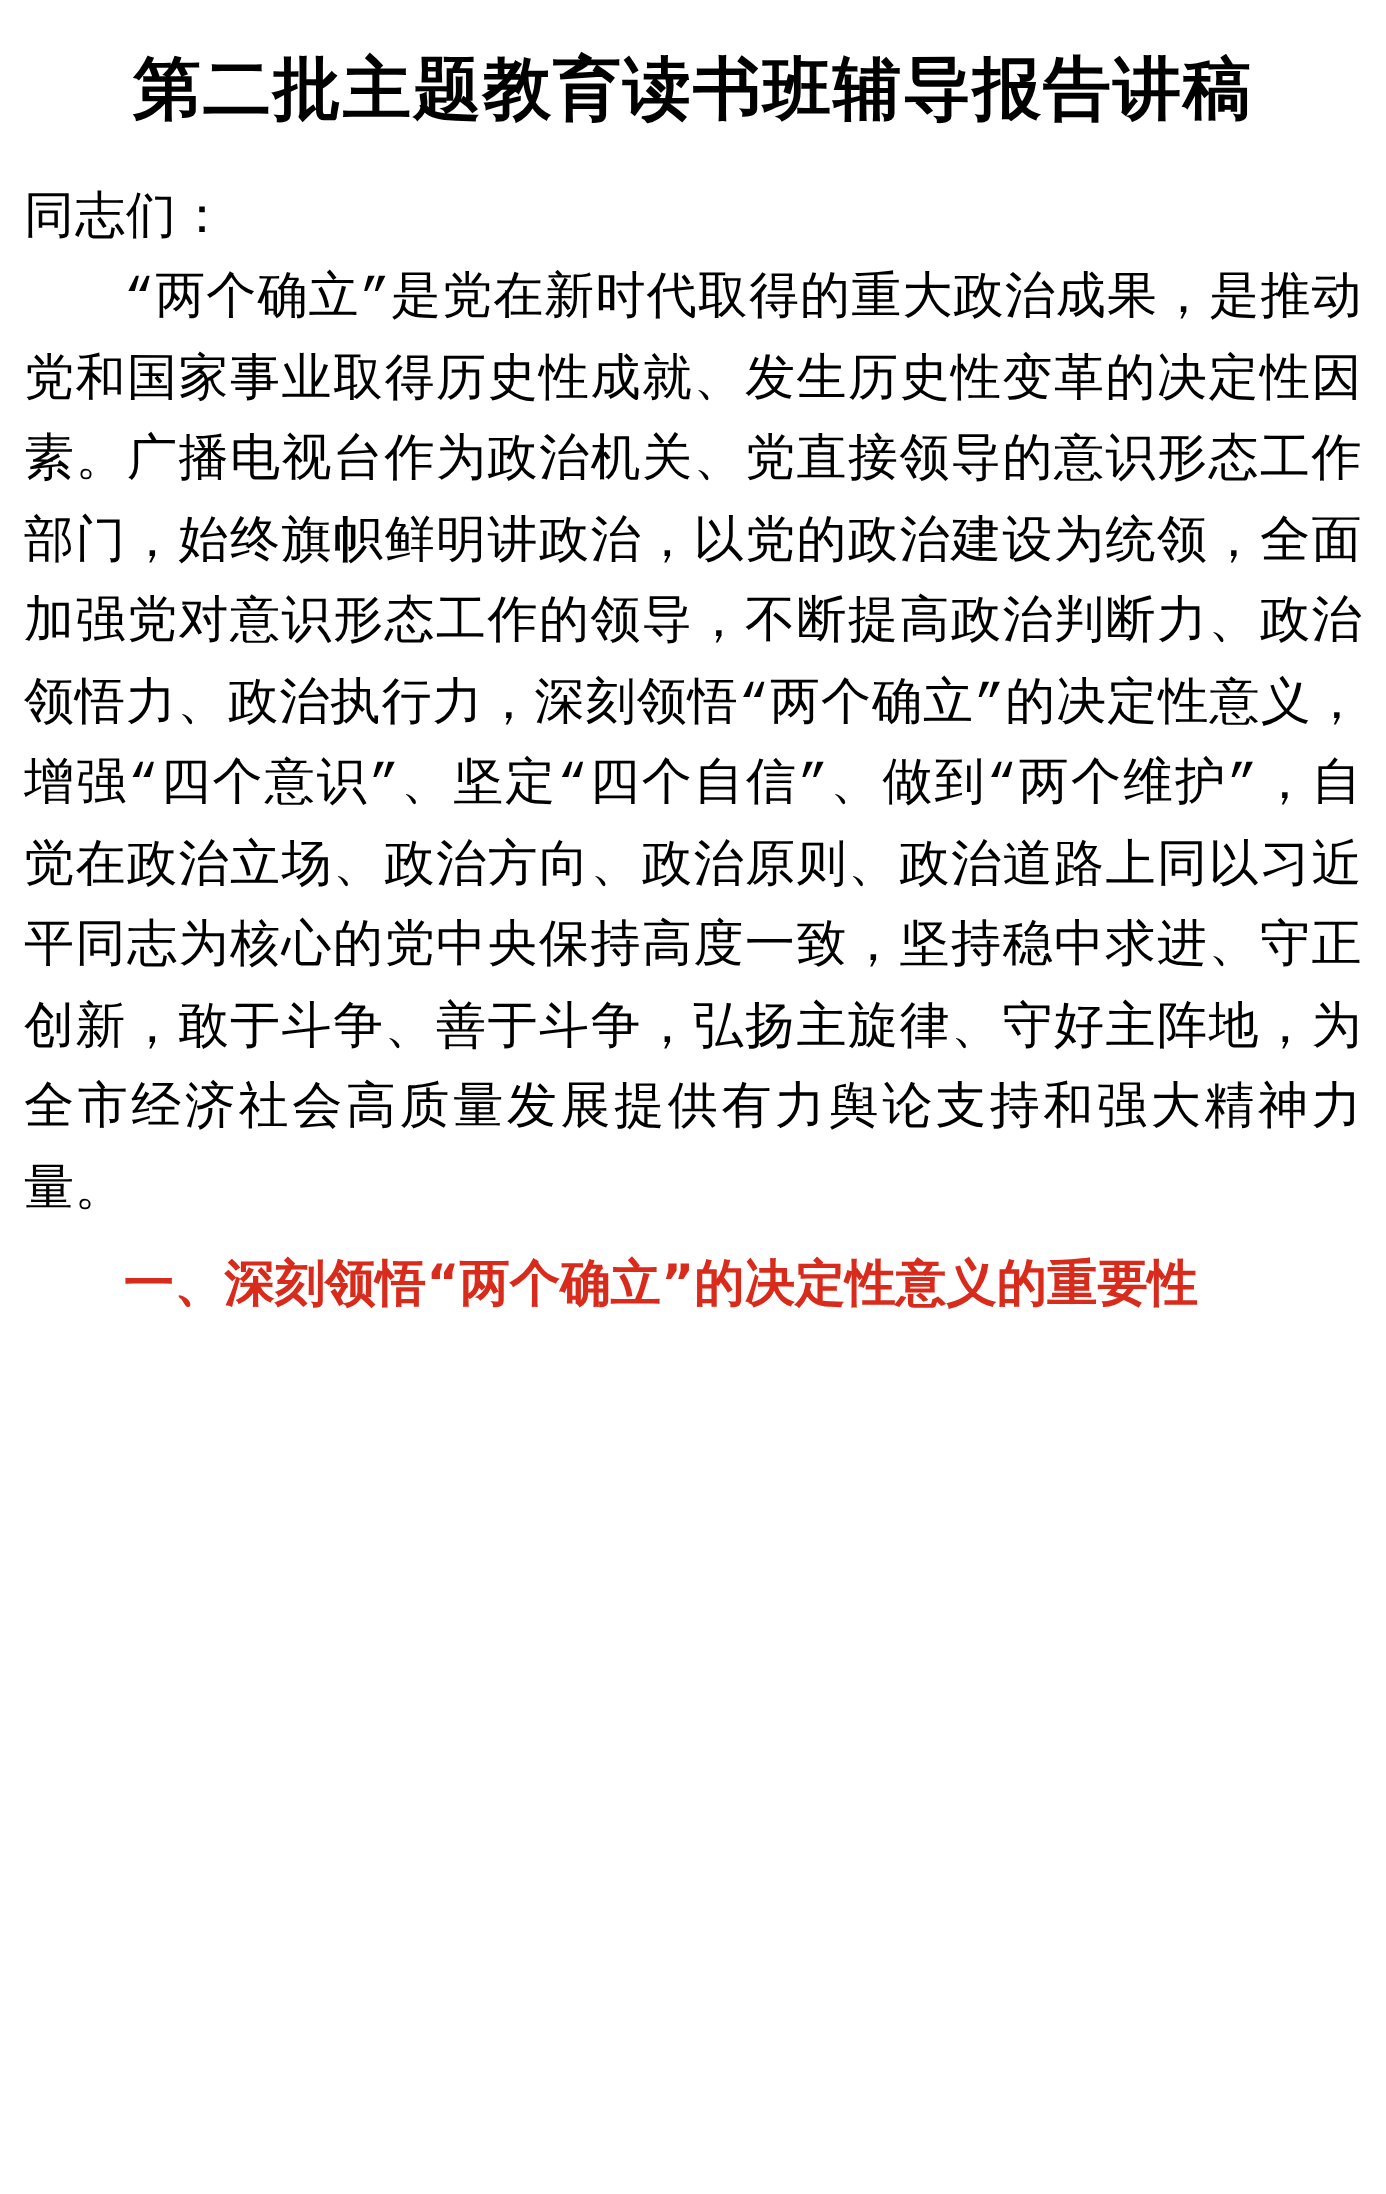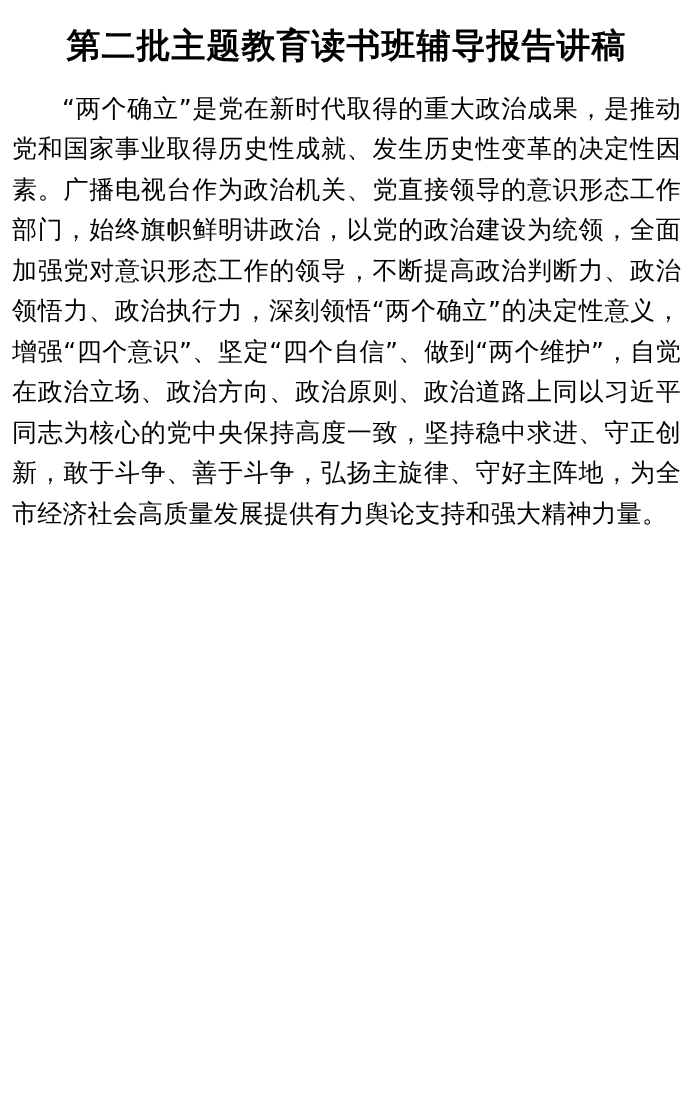--- a/index.html
+++ b/index.html
@@ -33,41 +33,44 @@
   .salutation {
     font-size: 25px;
     line-height: 1.5;
     margin: 0 0 4px 0;
     text-align: justify;
     letter-spacing: 0.5px;
   }
   .para {
     font-size: 25px;
     line-height: 1.62;
-    margin: 16px 0 2px 0;
+    margin: 4px 0 2px 0;
     text-align: justify;
     text-justify: inter-character;
     text-indent: 2em;
     letter-spacing: 0.2px;
+    font-family: Liberation Mono, monospace;
   }
   .heading {
     font-size: 25px;
     font-weight: bold;
     color: #d92b1c;
     line-height: 1.62;
     margin: 6px 0 2px 0;
     text-indent: 2em;
     letter-spacing: 0.2px;
   }
 </style>
 </head>
 <body>
 
 <div class="page">
 
   <h1 class="doc-title">第二批主题教育读书班辅导报告讲稿</h1>
 
+  <p class="salutation">同志们：</p>
 
   <p class="para">“两个确立”是党在新时代取得的重大政治成果，是推动党和国家事业取得历史性成就、发生历史性变革的决定性因素。广播电视台作为政治机关、党直接领导的意识形态工作部门，始终旗帜鲜明讲政治，以党的政治建设为统领，全面加强党对意识形态工作的领导，不断提高政治判断力、政治领悟力、政治执行力，深刻领悟“两个确立”的决定性意义，增强“四个意识”、坚定“四个自信”、做到“两个维护”，自觉在政治立场、政治方向、政治原则、政治道路上同以习近平同志为核心的党中央保持高度一致，坚持稳中求进、守正创新，敢于斗争、善于斗争，弘扬主旋律、守好主阵地，为全市经济社会高质量发展提供有力舆论支持和强大精神力量。</p>
 
+  <p class="heading">一、深刻领悟“两个确立”的决定性意义的重要性</p>
 
 
 </div>
 
 </body></html>

